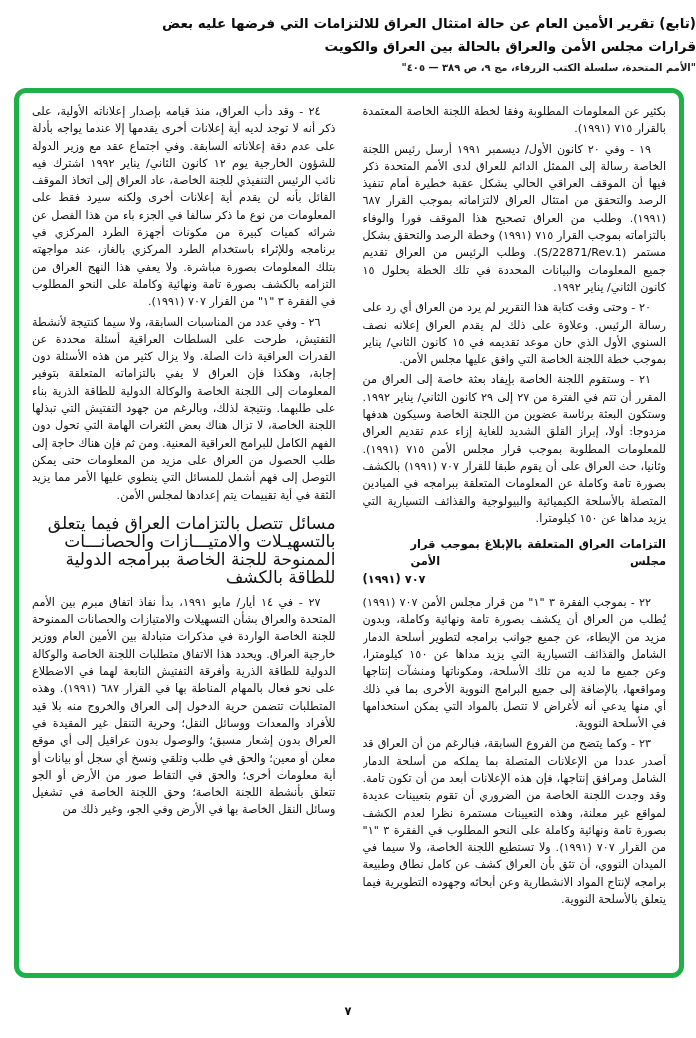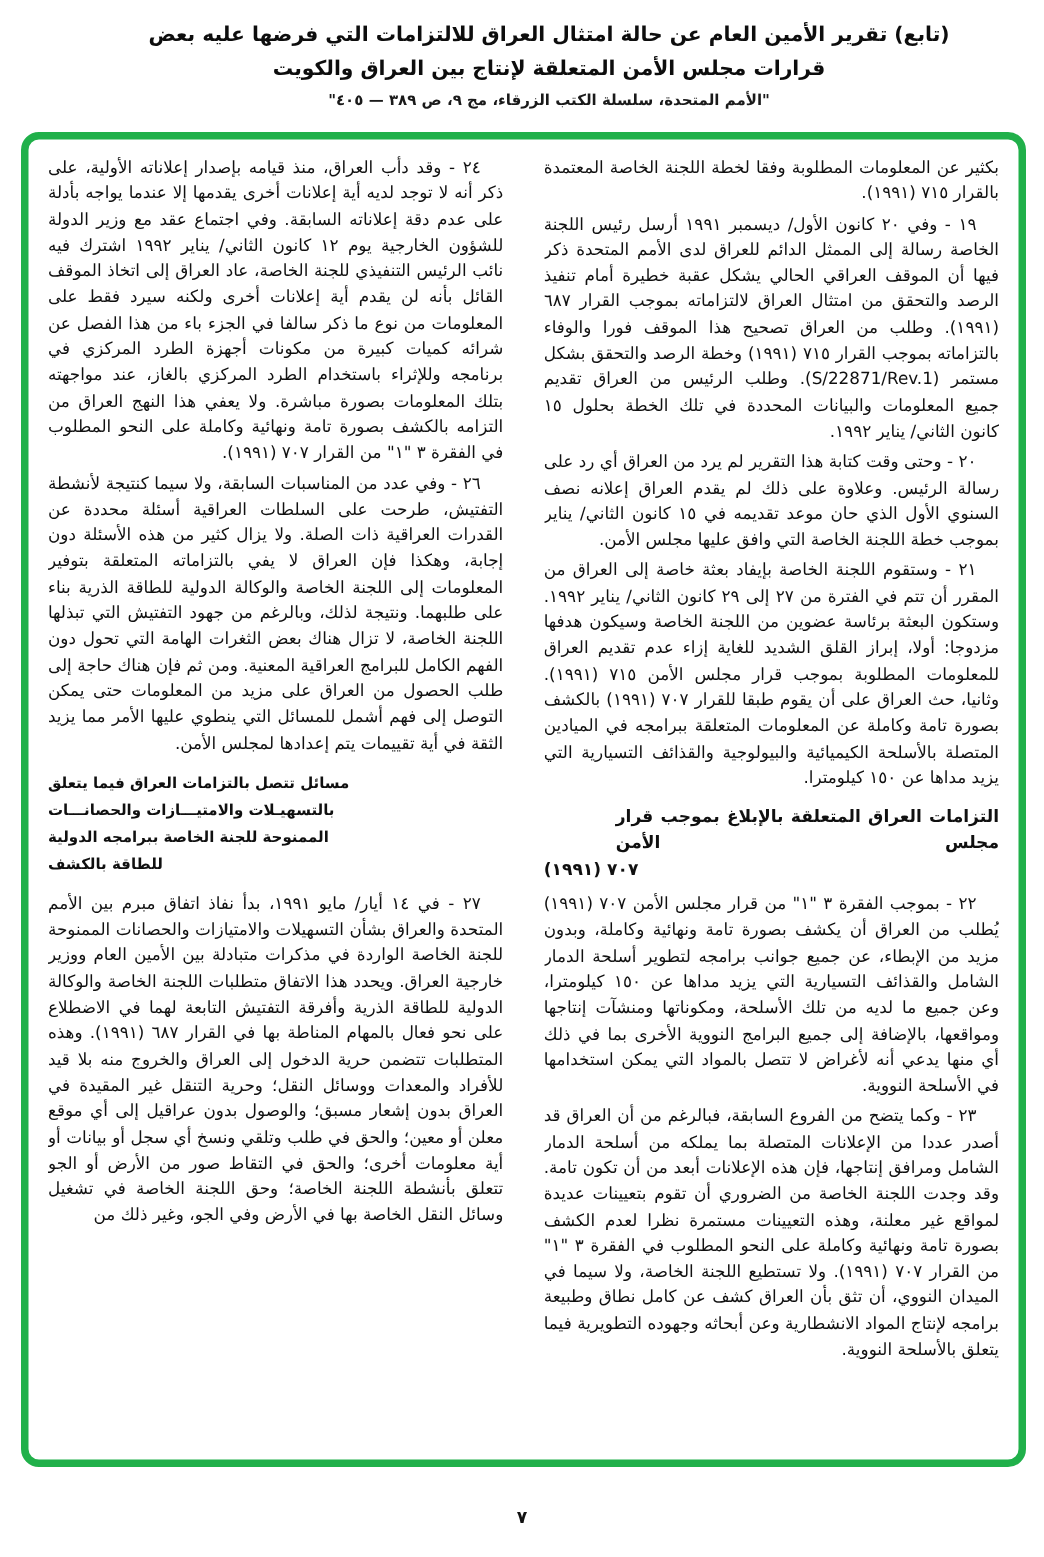--- a/index.html
+++ b/index.html
@@ -1,54 +1,54 @@
 <!DOCTYPE html>
 <html lang="ar"><head>
 <meta charset="utf-8">
 <style>
   html, body { margin:0; padding:0; }
   body {
     width:696px; height:1038px; position:relative; overflow:hidden;
     background:#ffffff; color:#141414;
     font-family:"DejaVu Sans", sans-serif;
   }
-  .doc-header { position:absolute; top:12px; left:0; right:0; text-align:center; direction:rtl;margin-left:36px; }
+  .doc-header { position:absolute; top:12px; left:0; right:0; text-align:right; direction:rtl;margin-left:36px; }
   .doc-header .title-line { font-weight:bold; font-size:13.5px; line-height:23px; color:#0d0d0d; }
   .doc-header .source-line { font-weight:bold; font-size:10px; margin-top:4px; color:#1a1a1a; }
 
   .green-box {
     position:absolute; left:14px; top:88px; width:670px; height:890px;
     box-sizing:border-box; border:5px solid #20b04a; border-radius:12px;
     padding:10px 13px 6px 13px; background:#ffffff;
   }
   .cols { direction:rtl; display:flex; gap:27px; height:100%; overflow:hidden; }
   .col {
     flex:1 1 0; min-width:0; text-align:justify; direction:rtl;
     font-size:11.2px; line-height:17.3px; color:#101010;
     overflow:hidden;
   }
   .col p { margin:0 0 3px 0; text-indent:15px; }
   .col p.cont { text-indent:0; }
   .subhead-right { margin:9px 0 6px 0; font-weight:bold; font-size:11.4px; }
   .subhead-right .jline { display:block; text-align:justify; text-align-last:justify;margin-left:48px; }
   .subhead-right .rline { display:block; text-align:left; }
-  .subhead-center { margin:10px 0 8px 0; font-weight:bold; font-size:10px; text-align:left; }
+  .subhead-center { margin:10px 0 8px 0; font-weight:normal; font-size:17px; text-align:right; }
   .subhead-center div { line-height:18px; }
 
   .page-footer {
     position:absolute; bottom:20px; left:0; right:0; text-align:center;
     font-size:11.5px; font-weight:bold; color:#111;
   }
 </style>
 </head>
 <body>
 
 <header class="doc-header">
   <div class="title-line">(تابع) تقرير الأمين العام عن حالة امتثال العراق للالتزامات التي فرضها عليه بعض</div>
-  <div class="title-line">قرارات مجلس الأمن المتعلقة لإنتاج بين العراق والكويت</div>
+  <div class="title-line">قرارات مجلس الأمن والعراق بالحالة بين العراق والكويت</div>
   <div class="source-line">"الأمم المتحدة، سلسلة الكتب الزرقاء، مج ٩، ص ٣٨٩ — ٤٠٥"</div>
 </header>
 
 <div class="green-box" style="border-color: rgb(32, 176, 74);">
   <div class="cols">
 
     <section class="col">
       <p class="cont">بكثير عن المعلومات المطلوبة وفقا لخطة اللجنة الخاصة المعتمدة بالقرار ٧١٥ (١٩٩١).</p>
       <p>١٩ - وفي ٢٠ كانون الأول/ ديسمبر ١٩٩١ أرسل رئيس اللجنة الخاصة رسالة إلى الممثل الدائم للعراق لدى الأمم المتحدة ذكر فيها أن الموقف العراقي الحالي يشكل عقبة خطيرة أمام تنفيذ الرصد والتحقق من امتثال العراق لالتزاماته بموجب القرار ٦٨٧ (١٩٩١). وطلب من العراق تصحيح هذا الموقف فورا والوفاء بالتزاماته بموجب القرار ٧١٥ (١٩٩١) وخطة الرصد والتحقق بشكل مستمر (S/22871/Rev.1). وطلب الرئيس من العراق تقديم جميع المعلومات والبيانات المحددة في تلك الخطة بحلول ١٥ كانون الثاني/ يناير ١٩٩٢.</p>
       <p>٢٠ - وحتى وقت كتابة هذا التقرير لم يرد من العراق أي رد على رسالة الرئيس. وعلاوة على ذلك لم يقدم العراق إعلانه نصف السنوي الأول الذي حان موعد تقديمه في ١٥ كانون الثاني/ يناير بموجب خطة اللجنة الخاصة التي وافق عليها مجلس الأمن.</p>

